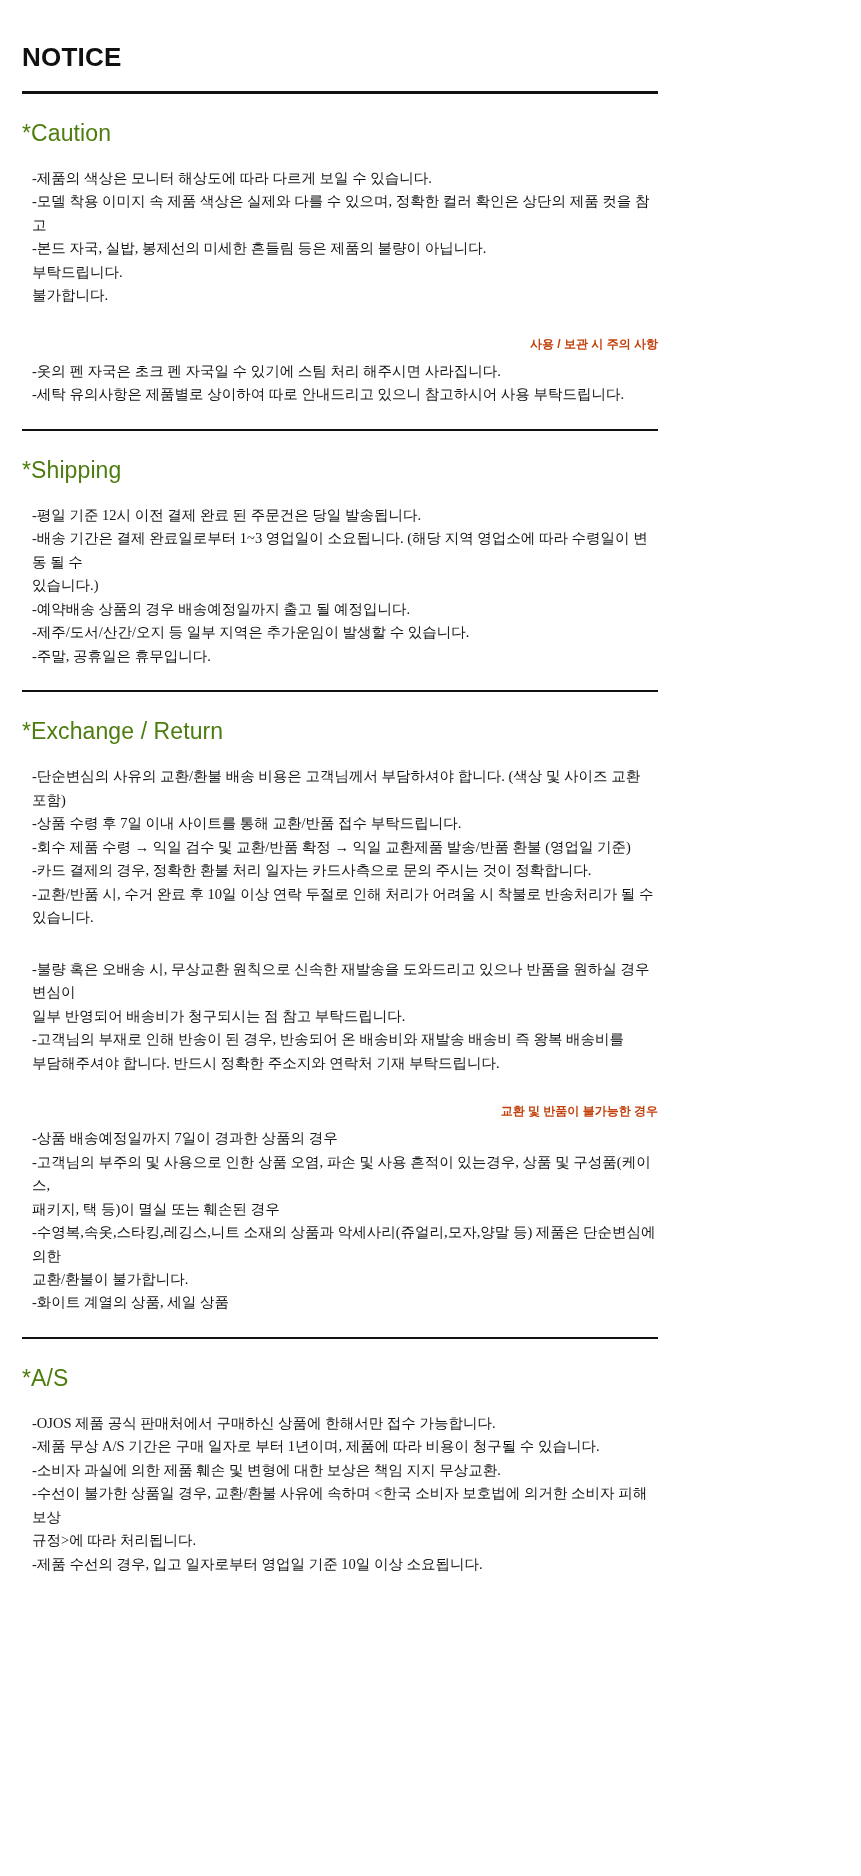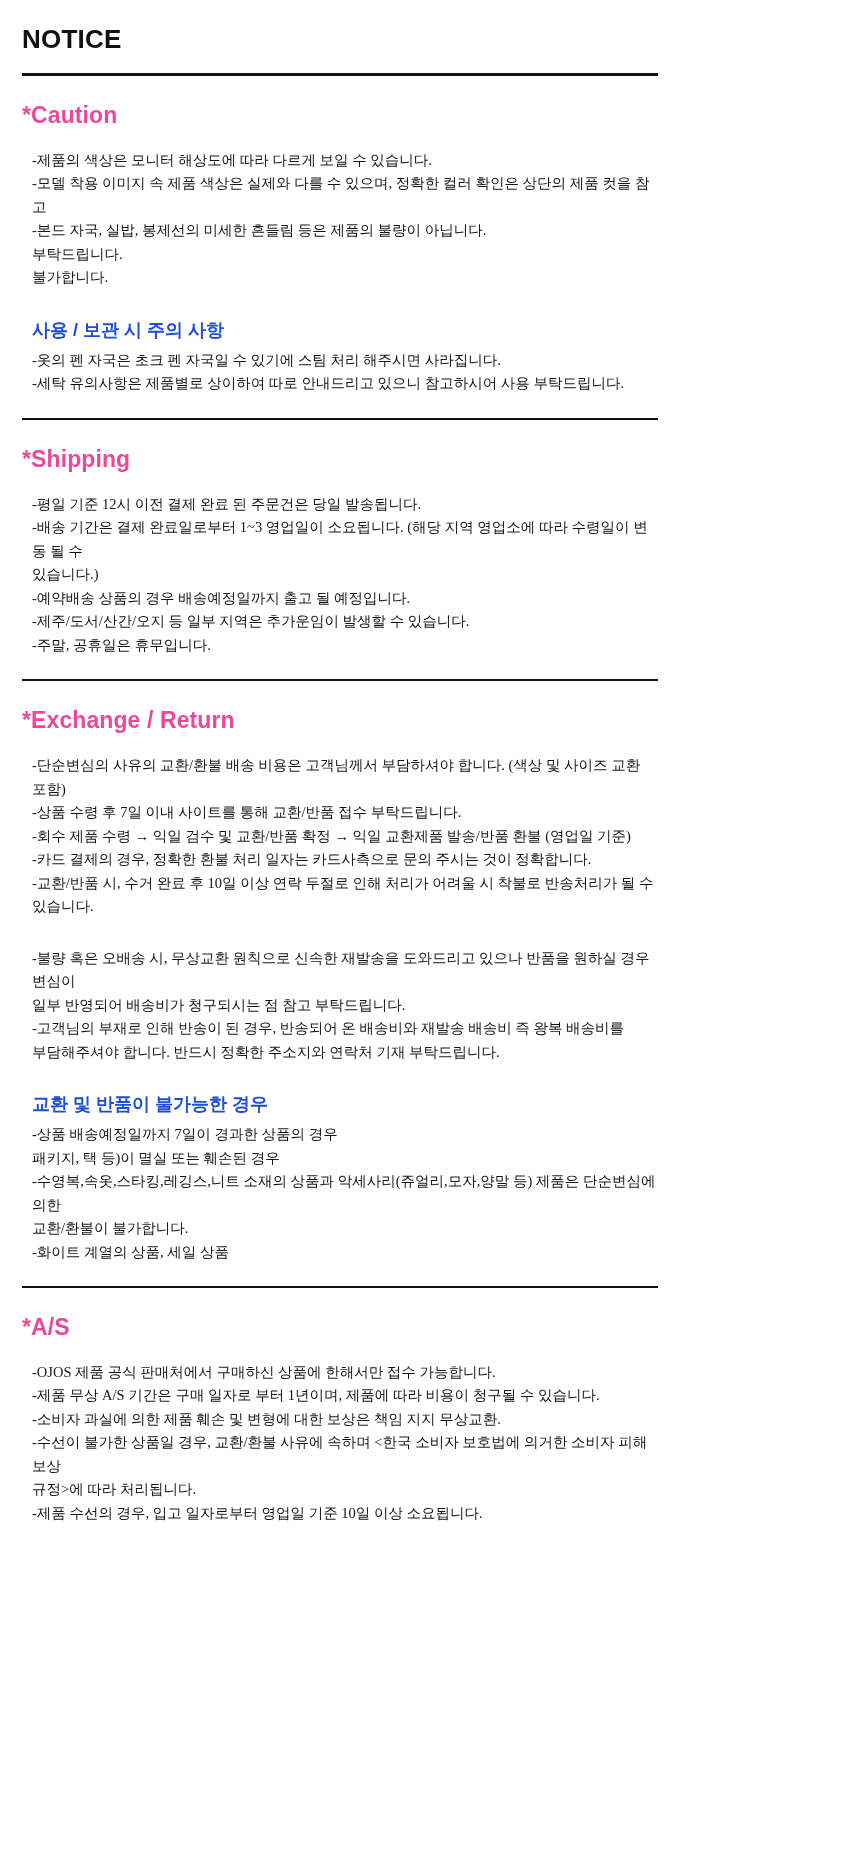--- a/index.html
+++ b/index.html
@@ -10,21 +10,21 @@
   body {
     width: 861px;
     min-height: 1876px;
     font-family: "Liberation Sans", sans-serif;
     color: #111111;
     -webkit-font-smoothing: antialiased;
   }
   .page {
     width: 680px;
     box-sizing: border-box;
-    padding: 18px 22px 24px 22px;
+    padding: 36px 22px 24px 22px;
   }
   .notice-title {
     font-size: 26px;
     font-weight: bold;
     letter-spacing: 0.2px;
     margin: 6px 0 18px 0;
     color: #111;
   }
   .rule {
     border: 0;
@@ -32,34 +32,35 @@
     margin: 0 0 26px 0;
   }
   .rule.thin {
     border-top: 2px solid #111;
   }
   .section {
     margin-bottom: 8px;
   }
   .section-title {
     font-size: 23px;
-    font-weight: bold;
+    font-weight: normal;
     margin: 0 0 20px 0;
-    color: #ec4899;
+    color: #4d7c0f;
     letter-spacing: 0.1px;
   }
   .block {
     margin: 0 0 18px 0;
     padding-left: 10px;
   }
   .block-heading {
-    font-size: 18px;
+    font-size: 12px;
     font-weight: bold;
     margin: 0 0 7px 0;
-    color: #1d4ed8;
+    color: #c2410c;
+    text-align: right;
   }
   .line {
     font-size: 14.5px;
     line-height: 1.62;
     color: #141414;
     margin: 0;
     padding: 0;
     white-space: pre-wrap;
     font-family: Liberation Serif, serif;
   }
@@ -136,20 +137,21 @@
       <p class="line">일부 반영되어 배송비가 청구되시는 점 참고 부탁드립니다.</p>
       <p class="line">-고객님의 부재로 인해 반송이 된 경우, 반송되어 온 배송비와 재발송 배송비 즉 왕복 배송비를</p>
       <p class="line">부담해주셔야 합니다. 반드시 정확한 주소지와 연락처 기재 부탁드립니다.</p>
     </div>
 
     <div class="gap-sm"></div>
 
     <div class="block">
       <p class="block-heading">교환 및 반품이 불가능한 경우</p>
       <p class="line">-상품 배송예정일까지 7일이 경과한 상품의 경우</p>
+      <p class="line">-고객님의 부주의 및 사용으로 인한 상품 오염, 파손 및 사용 흔적이 있는경우, 상품 및 구성품(케이스,</p>
       <p class="line">패키지, 택 등)이 멸실 또는 훼손된 경우</p>
       <p class="line">-수영복,속옷,스타킹,레깅스,니트 소재의 상품과 악세사리(쥬얼리,모자,양말 등) 제품은 단순변심에 의한</p>
       <p class="line">교환/환불이 불가합니다.</p>
       <p class="line">-화이트 계열의 상품, 세일 상품</p>
     </div>
   </section>
 
   <div class="sep-wrap">
     <hr class="rule thin">
   </div>

